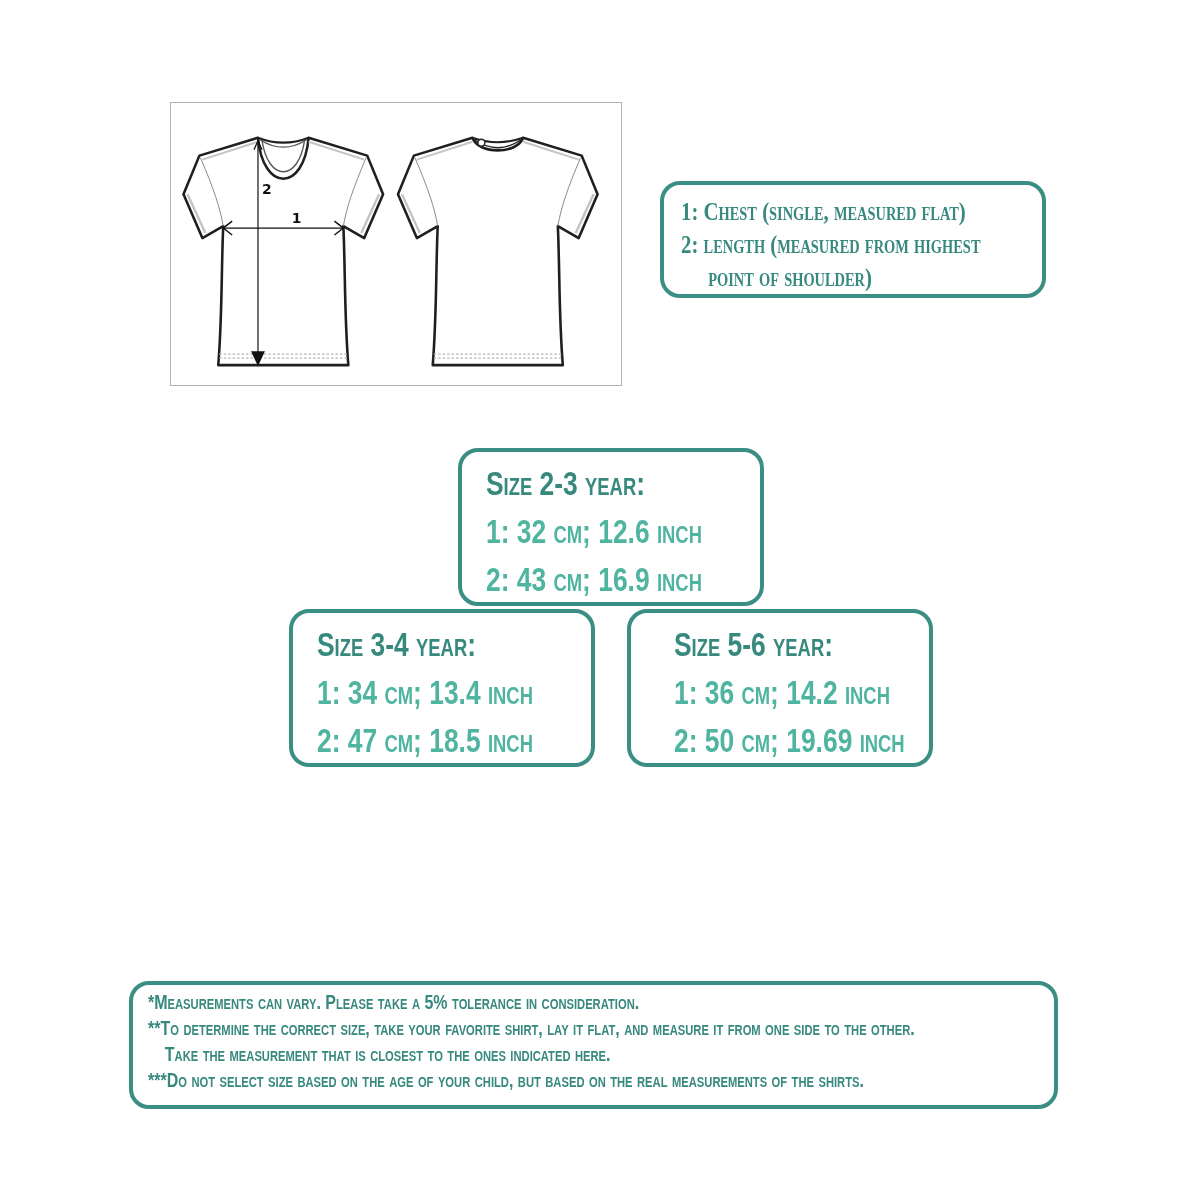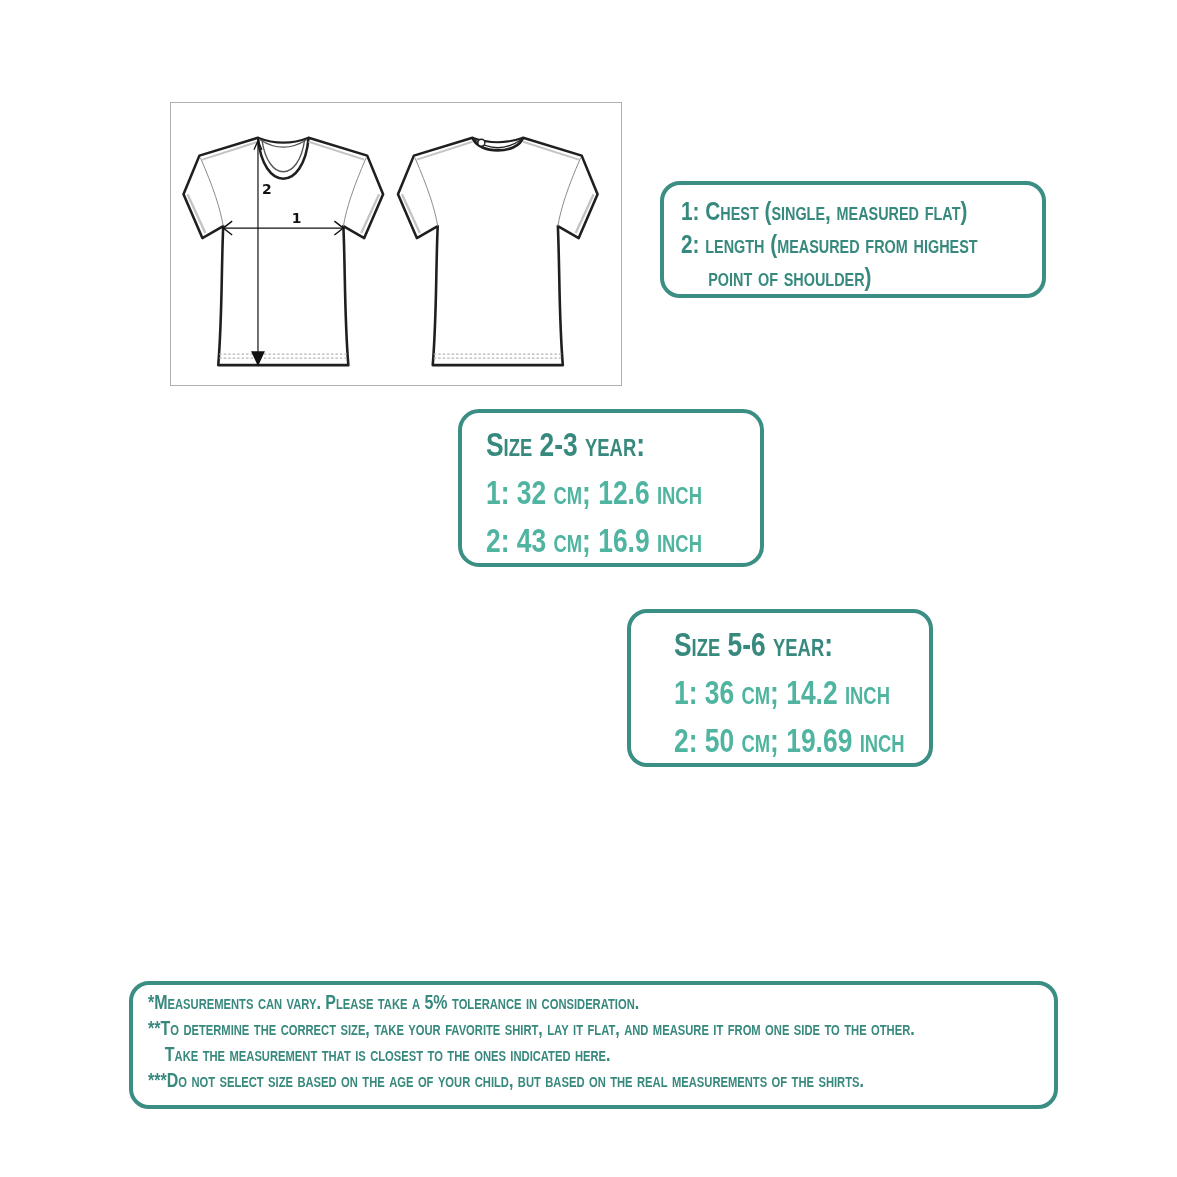--- a/index.html
+++ b/index.html
@@ -16,21 +16,21 @@
   
   .tbox{
     position:absolute;border:4px solid #3b8e83;border-radius:20px;
     background:#fff;box-sizing:border-box;
   }
   .sc{
     font-variant:small-caps;font-weight:700;white-space:nowrap;
     transform:scaleX(0.8);transform-origin:0 50%;
   }
   
-  .legend-box{left:660px;top:181px;width:386px;height:117px;padding:10px 0 0 17px;}
+  .legend-box{left:660px;top:181px;width:386px;height:117px;padding:10px 0 0 17px;font-family:Liberation Serif, serif;}
   .legend-line{font-size:26px;line-height:33px;color:#37897e;}
   .legend-line.indent{padding-left:34px;}
   
   .size-box{width:306px;height:158px;padding:8px 0 0 24px;}
   .sz-title{font-size:33px;line-height:48px;color:#37897e;}
   .sz-line{font-size:33px;line-height:48px;color:#4fb4a0;}
   
   .notes-box{left:129px;top:981px;width:929px;height:128px;padding:4px 0 0 15px;}
   .note-line{font-size:20px;line-height:26px;color:#37897e;}
   .note-line.indent{padding-left:21px;}
@@ -106,26 +106,31 @@
       </g>
     </svg>
   </div>
 
   <div class="tbox legend-box">
     <div class="sc legend-line">1: Chest (single, measured flat)</div>
     <div class="sc legend-line">2: length (measured from highest</div>
     <div class="sc legend-line indent">point of shoulder)</div>
   </div>
 
-  <div class="tbox size-box" style="left:458px;top:409px;border-radius:21px;">
+  <div class="tbox size-box" style="left:458px;top:448px;">
     <div class="sc sz-title">Size 2-3 year:</div>
     <div class="sc sz-line">1: 32 cm; 12.6 inch</div>
     <div class="sc sz-line">2: 43 cm; 16.9 inch</div>
   </div>
 
+  <div class="tbox size-box" style="left:289px;top:609px;">
+    <div class="sc sz-title">Size 3-4 year:</div>
+    <div class="sc sz-line">1: 34 cm; 13.4 inch</div>
+    <div class="sc sz-line">2: 47 cm; 18.5 inch</div>
+  </div>
 
   <div class="tbox size-box" style="left:627px;top:609px;padding-left:43px;">
     <div class="sc sz-title">Size 5-6 year:</div>
     <div class="sc sz-line">1: 36 cm; 14.2 inch</div>
     <div class="sc sz-line">2: 50 cm; 19.69 inch</div>
   </div>
 
 
 
   <div class="tbox notes-box">

